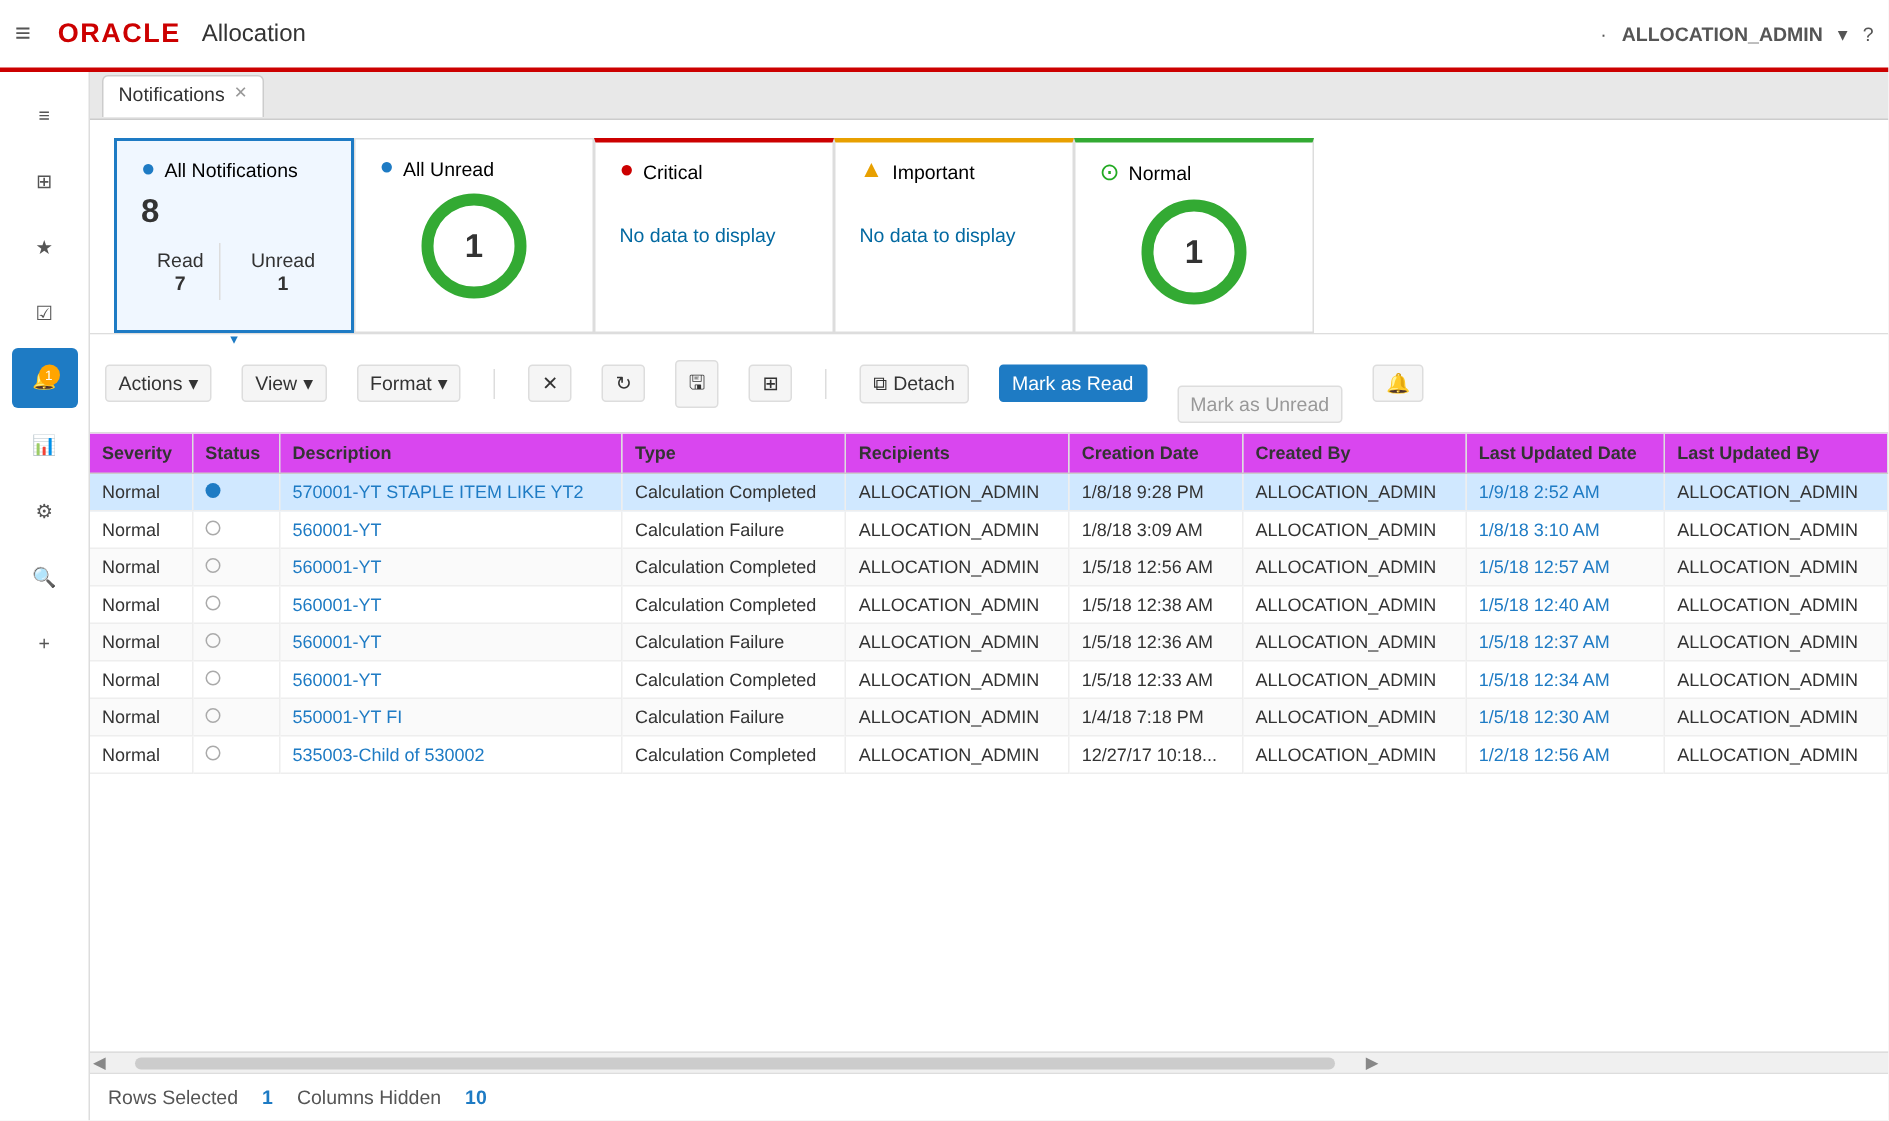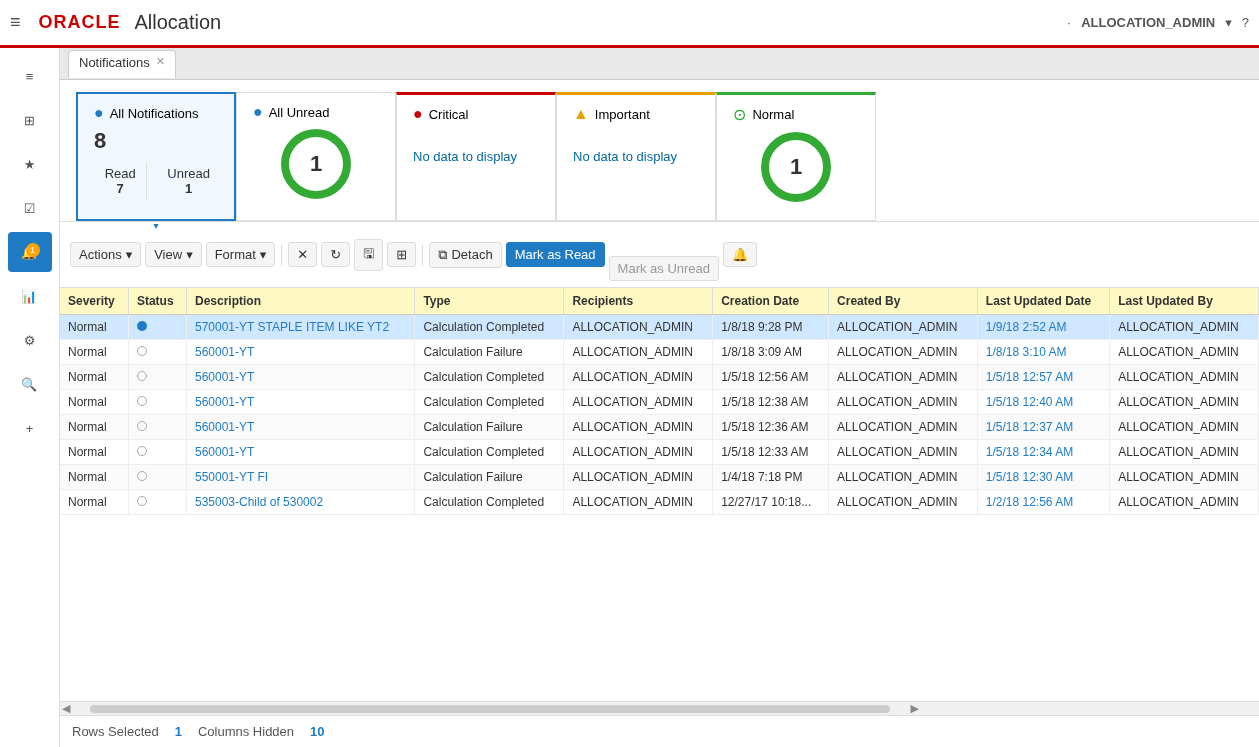--- a/index.html
+++ b/index.html
@@ -11,21 +11,21 @@
       height: 48px;
       display: flex;
       align-items: center;
       border-bottom: 3px solid #c00;
       padding: 0 10px;
       position: relative;
     }
     .top-bar-left { display: flex; align-items: center; gap: 8px; }
     .hamburger-icon { font-size: 18px; color: #555; cursor: pointer; margin-right: 10px; }
     .oracle-logo { color: #c00; font-weight: bold; font-size: 18px; letter-spacing: 1px; }
-    .app-title { font-size: 20px; color: #333; margin-left: 6px; }
+    .app-title { font-size: 16px; color: #333; margin-left: 6px; }
     .top-bar-right { margin-left: auto; display: flex; align-items: center; gap: 10px; color: #555; font-size: 13px; }
     .user-name { font-weight: bold; }
 
     
     .layout { display: flex; height: calc(747px - 48px); }
     .sidebar {
       width: 60px;
       background: #fff;
       border-right: 1px solid #ddd;
       display: flex;
@@ -112,42 +112,42 @@
     .no-data-text { color: #0369a1; font-size: 13px; text-align: left; padding: 20px 0; }
     .card-dropdown { position: absolute; bottom: -12px; left: 50%; transform: translateX(-50%); color: #1e7bc4; font-size: 10px; }
 
     
     .toolbar {
       background: #fff;
       border-bottom: 1px solid #ddd;
       padding: 6px 10px;
       display: flex;
       align-items: center;
-      gap: 4px;
+      gap: 20px;
     }
     .toolbar-btn {
       padding: 4px 8px;
       border: 1px solid #ddd;
       background: #f5f5f5;
       border-radius: 3px;
       cursor: pointer;
       display: flex;
       align-items: center;
       gap: 4px;
       color: #333;
       font-size: 12px;
     }
     .toolbar-btn.primary { background: #1e7bc4; color: #fff; border-color: #1e7bc4; }
     .toolbar-btn.disabled { color: #999; background: #f5f5f5; border-color: #ddd; cursor: default; margin-top: 28px; }
     .toolbar-sep { width: 1px; height: 20px; background: #ddd; margin: 0 2px; }
 
     
     .table-wrapper { flex: 1; overflow: auto; background: #fff; }
     table { width: 100%; border-collapse: collapse; }
-    thead tr { background: #fef9c3; }
+    thead tr { background: #d946ef; }
     thead th { padding: 6px 8px; text-align: left; font-weight: bold; border-bottom: 1px solid #ccc; border-right: 1px solid #ddd; white-space: nowrap; color: #333; font-size: 12px; }
     tbody tr { background: #fff; border-bottom: 1px solid #eee; }
     tbody tr:nth-child(odd) { background: #fafafa; }
     tbody tr.selected { background: #d0e8ff; }
     tbody td { padding: 5px 8px; border-right: 1px solid #eee; white-space: nowrap; font-size: 12px; color: #333; }
     tbody td.link-cell { color: #1e7bc4; cursor: pointer; }
     .status-dot { width: 10px; height: 10px; border-radius: 50%; display: inline-block; }
     .status-dot.blue { background: #1e7bc4; }
     .status-dot.empty { border: 1px solid #aaa; background: transparent; }
 

